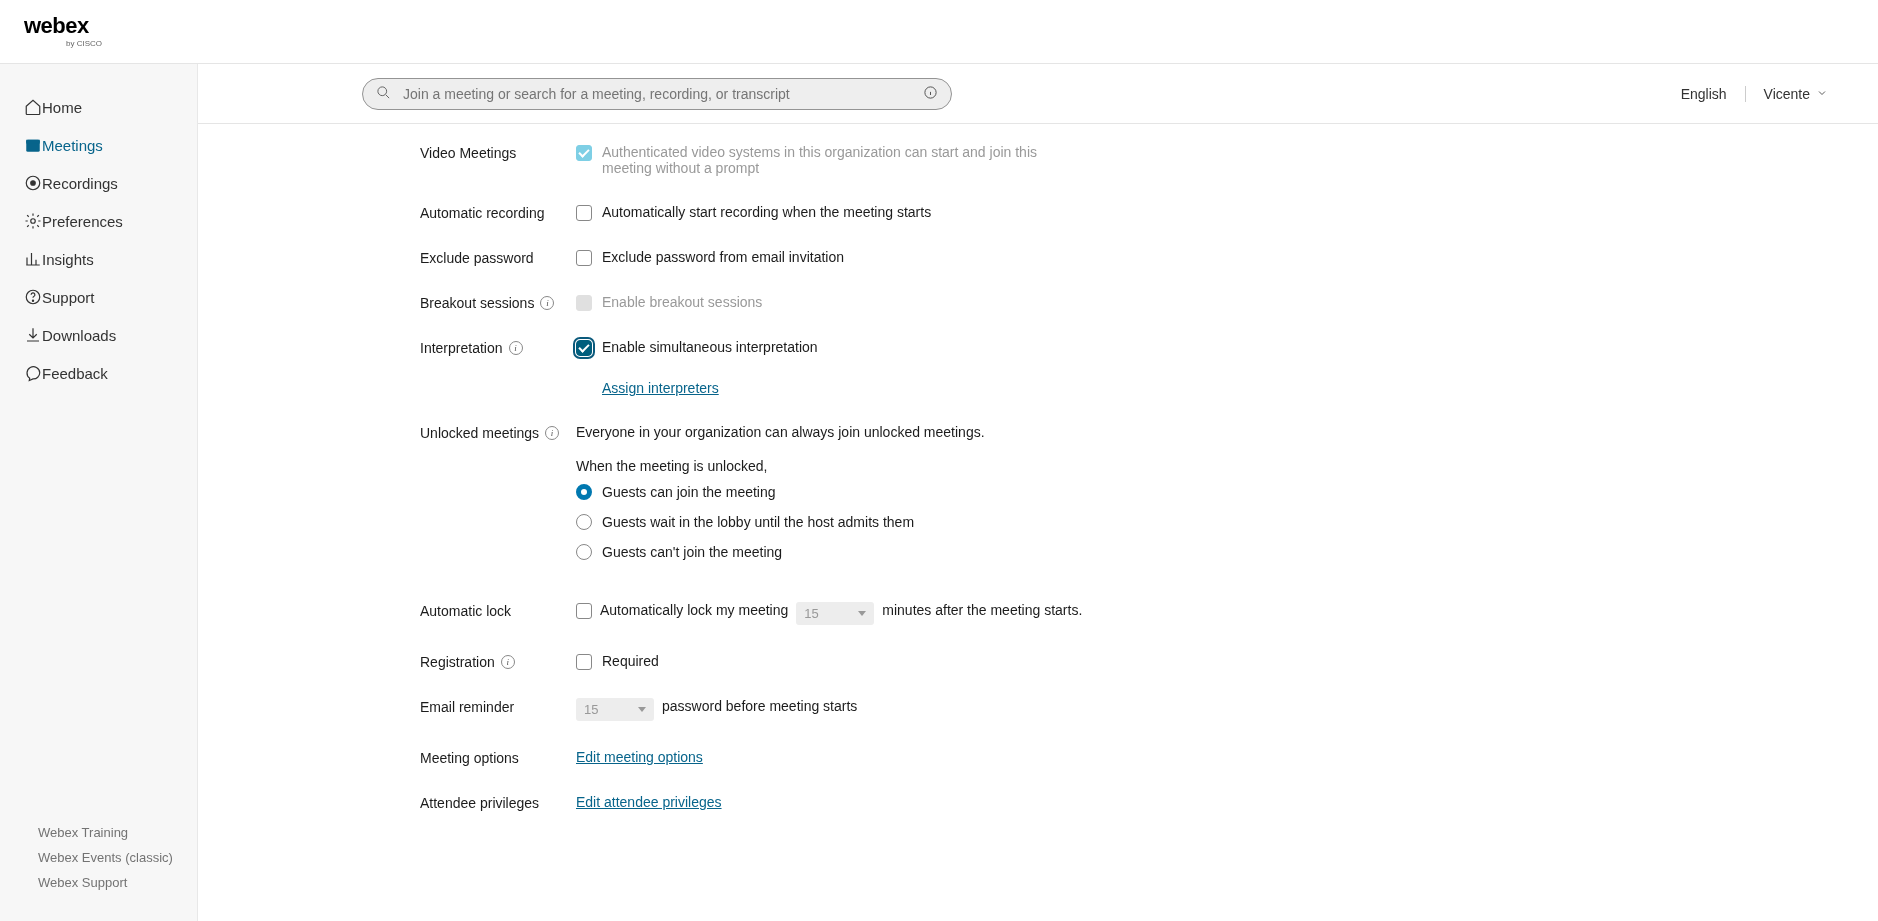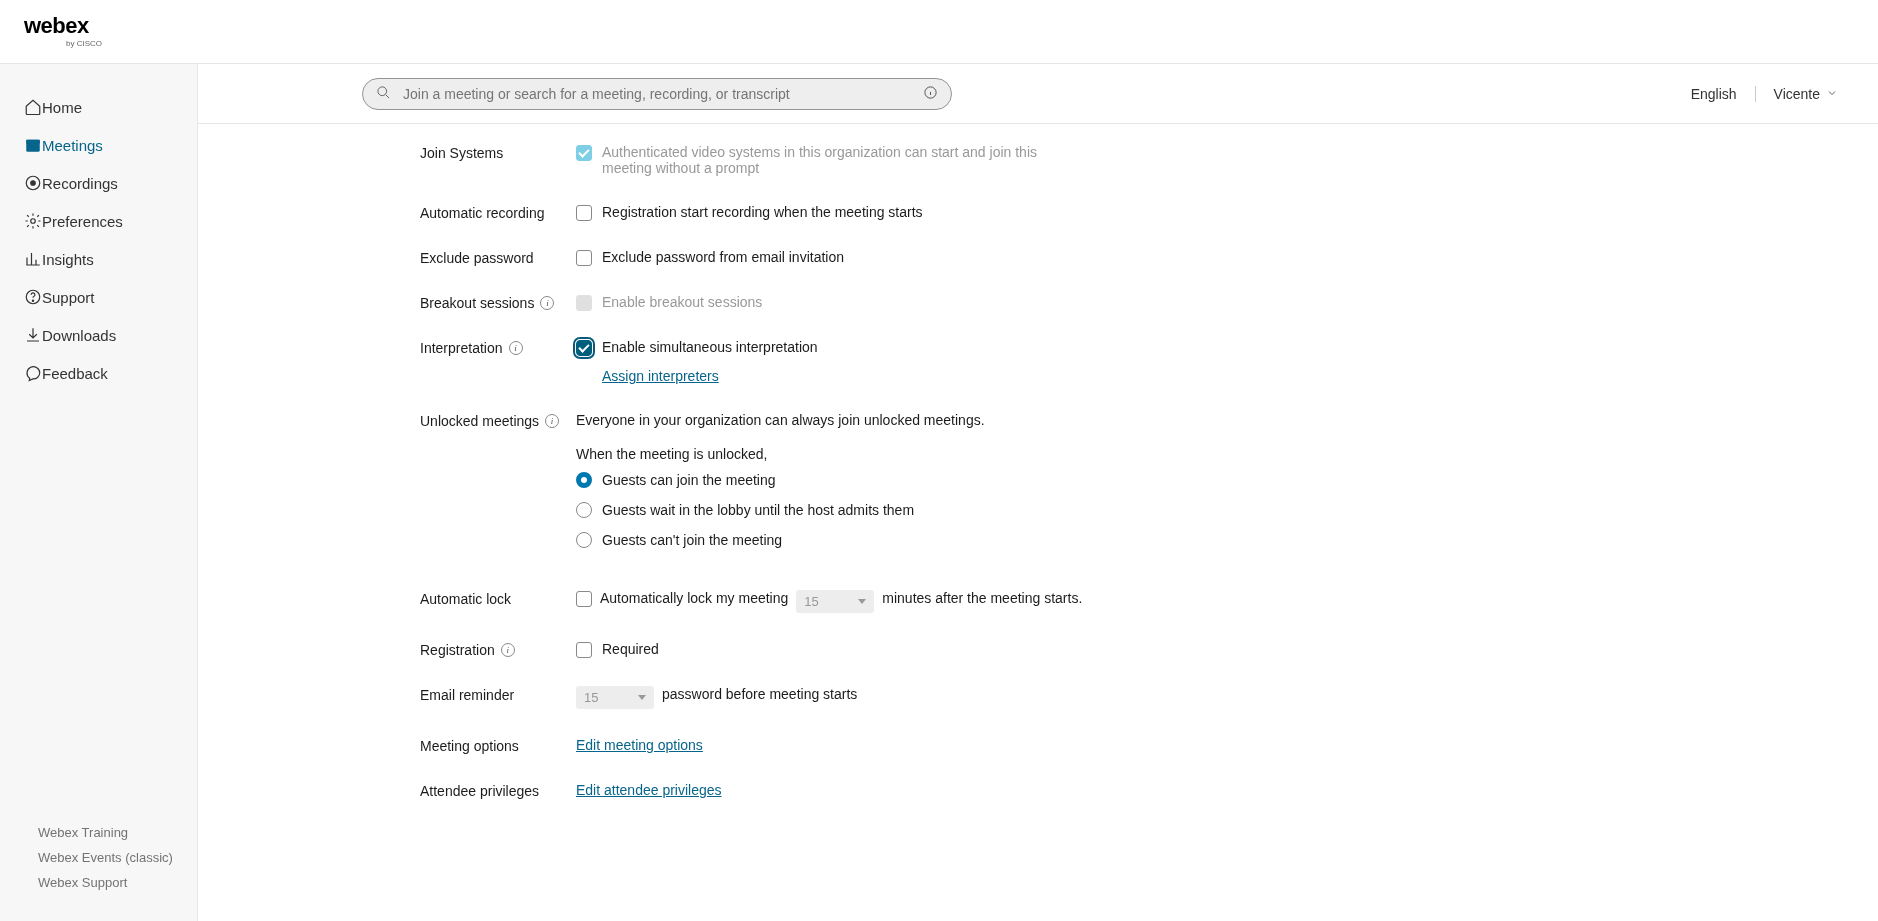--- a/index.html
+++ b/index.html
@@ -80,21 +80,21 @@
       flex: 1;
       display: flex;
       flex-direction: column;
       overflow: hidden;
     }
     .subheader {
       height: 60px;
       border-bottom: 1px solid #e5e5e5;
       display: flex;
       align-items: center;
-      padding: 0 40px 0 164px;
+      padding: 0 50px 0 164px;
     }
     .search-wrap {
       position: relative;
       width: 590px;
     }
     .search-input {
       width: 100%;
       height: 32px;
       border: 1px solid #949494;
       border-radius: 16px;
@@ -412,32 +412,32 @@
                 <path d="M6 9l6 6 6-6"></path>
               </svg>
           </span>
         </div>
       </div>
     </div>
 
     <div class="settings-body">
 
       <div class="setting-row">
-        <div class="setting-label">Join Systems</div>
+        <div class="setting-label">Video Meetings</div>
         <div class="setting-control checkbox-row">
           <div class="checkbox checked disabled"></div>
           <span class="muted-text" style="max-width:460px">Authenticated video systems in this organization can start and join this meeting without a prompt</span>
         </div>
       </div>
 
       <div class="setting-row">
         <div class="setting-label">Automatic recording</div>
         <div class="setting-control checkbox-row">
           <div class="checkbox"></div>
-          <span>Registration start recording when the meeting starts</span>
+          <span>Automatically start recording when the meeting starts</span>
         </div>
       </div>
 
       <div class="setting-row">
         <div class="setting-label">Exclude password</div>
         <div class="setting-control checkbox-row">
           <div class="checkbox"></div>
           <span>Exclude password from email invitation</span>
         </div>
       </div>
@@ -456,21 +456,21 @@
       <div class="setting-row">
         <div class="setting-label">
           <span>Interpretation</span>
           <span class="info-icon">i</span>
         </div>
         <div class="setting-control">
           <div class="checkbox-row">
             <div class="checkbox checked-dark focus-ring"></div>
             <span>Enable simultaneous interpretation</span>
           </div>
-          <div style="margin-top:12px; margin-left:26px;">
+          <div style="margin-top:24px; margin-left:26px;">
             <a class="link">Assign interpreters</a>
           </div>
         </div>
       </div>
 
       <div class="setting-row">
         <div class="setting-label">
           <span>Unlocked meetings</span>
           <span class="info-icon">i</span>
         </div>

